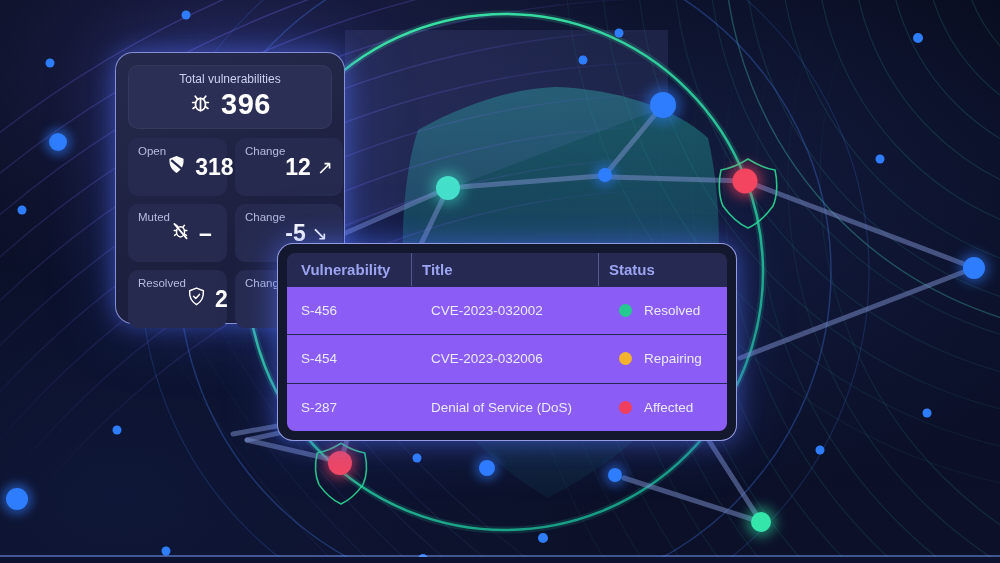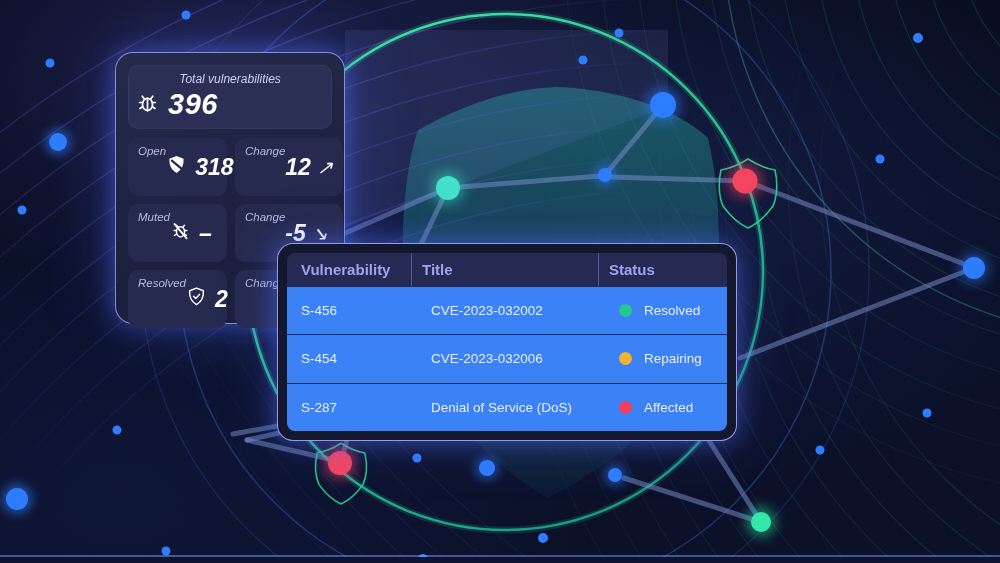--- a/index.html
+++ b/index.html
@@ -18,28 +18,27 @@
   }
   #scene{position:absolute;inset:0;z-index:1;}
 
   
   .stats-panel{
     position:absolute;left:115px;top:52px;width:230px;height:272px;z-index:5;
     box-sizing:border-box;padding:12px;
     background:linear-gradient(160deg,#252a4d 0%,#1c1f3d 70%);
     border:1.5px solid rgba(152,162,242,.85);border-radius:18px;
     box-shadow:0 0 24px rgba(82,112,255,.55),0 0 70px rgba(82,112,255,.28);
-    font-style:italic;
   }
   .total-card{
     background:#2b2f55;border-radius:10px;padding:7px 8px 8px;text-align:center;
     box-shadow:inset 0 0 0 1px rgba(255,255,255,.05);
   }
   .total-label{font-size:12px;color:#ccd1f0;}
-  .total-value{display:flex;align-items:center;gap:9px;
+  .total-value{display:flex;align-items:center;justify-content:center;gap:9px;
     color:#fff;font-size:29px;font-weight:700;margin-top:2px;letter-spacing:.5px;}
   .cards-grid{display:grid;grid-template-columns:99px 1fr;gap:8px;margin-top:9px;}
   .stat-card{background:#262a4e;border-radius:10px;height:58px;box-sizing:border-box;
     padding:7px 10px 6px;display:flex;flex-direction:row;}
   .stat-label{font-size:11.5px;color:#b6bce0;}
   .stat-value{display:flex;align-items:center;gap:8px;color:#fff;font-size:23px;
     font-weight:700;flex:1;}
   .stat-value.right{justify-content:flex-start;gap:6px;}
   .arrow{font-size:19px;font-weight:400;line-height:1;}
 
@@ -47,21 +46,21 @@
   .table-panel{
     position:absolute;left:277px;top:243px;width:460px;height:198px;z-index:6;
     box-sizing:border-box;padding:9px;
     background:#14182f;border:1.5px solid rgba(162,170,246,.9);border-radius:16px;
     box-shadow:0 0 24px rgba(82,112,255,.5),0 0 60px rgba(82,112,255,.22);
   }
   .table-wrap{border-radius:8px;overflow:hidden;height:100%;display:flex;flex-direction:column;}
   .thead{display:flex;background:#262a52;height:33px;align-items:stretch;flex:none;}
   .th{font-size:15px;font-weight:700;color:#9da4f2;display:flex;align-items:center;box-sizing:border-box;}
   .th + .th{border-left:1px solid rgba(130,138,205,.5);padding-left:10px;}
-  .tr{display:flex;align-items:center;flex:1;background:#3b82f6;
+  .tr{display:flex;align-items:center;flex:1;background:#8b5cf6;
     border-top:1px solid #252a52;font-size:13.5px;color:#e9ebf8;}
   .c1{width:124px;box-sizing:border-box;padding-left:14px;}
   .c2{width:187px;box-sizing:border-box;padding-left:20px;}
   .c3{flex:1;box-sizing:border-box;padding-left:21px;display:flex;align-items:center;}
   .dot{width:13px;height:13px;border-radius:50%;margin-right:12px;flex:none;}
 </style>
 </head>
 <body>
 
 <div id="bg"></div>

